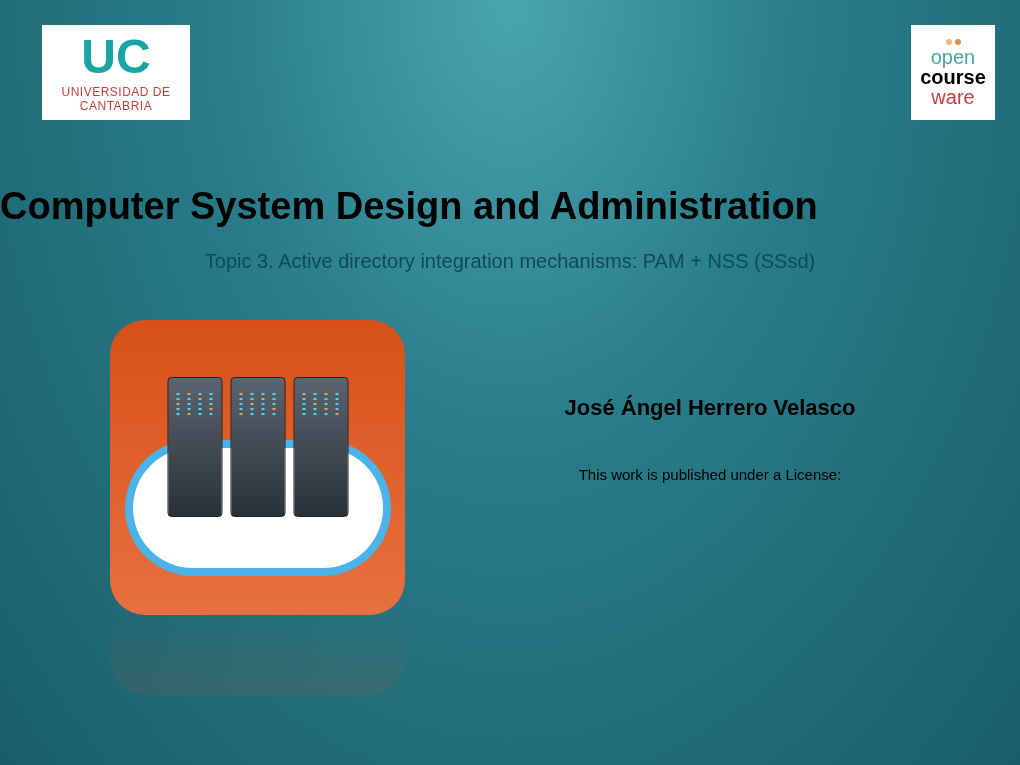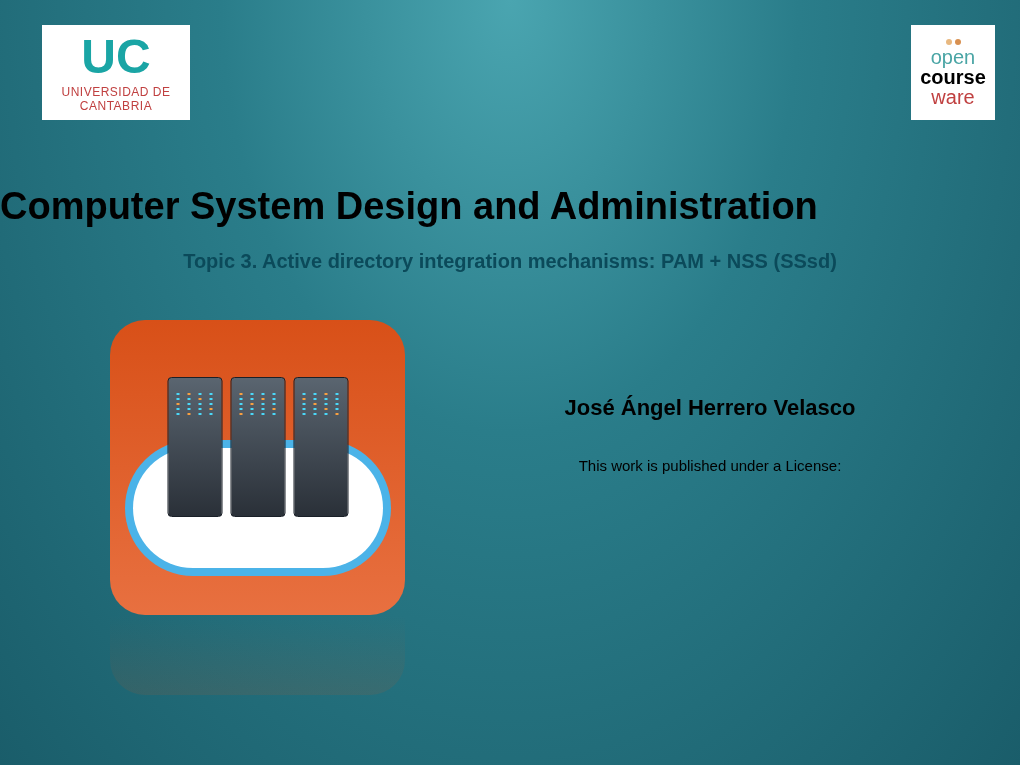--- a/index.html
+++ b/index.html
@@ -83,21 +83,21 @@
       font-weight: bold;
       color: #000;
     }
     .subtitle {
       position: absolute;
       top: 250px;
       left: 0;
       width: 100%;
       text-align: center;
       font-size: 20px;
-      font-weight: bold;
+      font-weight: normal;
       color: #0b4a5a;
     }
     .server-image {
       position: absolute;
       top: 320px;
       left: 110px;
       width: 295px;
       height: 295px;
       background: linear-gradient(to bottom, #d85018 0%, #e87040 100%);
       border-radius: 35px;
@@ -171,21 +171,21 @@
       position: absolute;
       top: 395px;
       left: 470px;
       width: 480px;
       text-align: center;
     }
     .author-name {
       font-size: 22px;
       font-weight: bold;
       color: #000;
-      margin-bottom: 36px;
+      margin-bottom: 45px;
     }
     .department {
       font-size: 17px;
       color: #000;
       line-height: 1.4;
       margin-bottom: 28px;
     }
     .license-text {
       font-size: 15px;
       color: #000;

